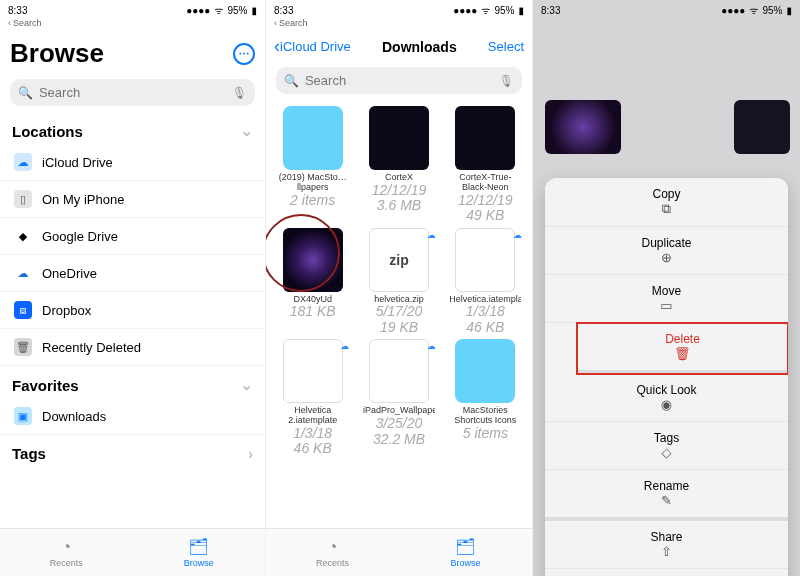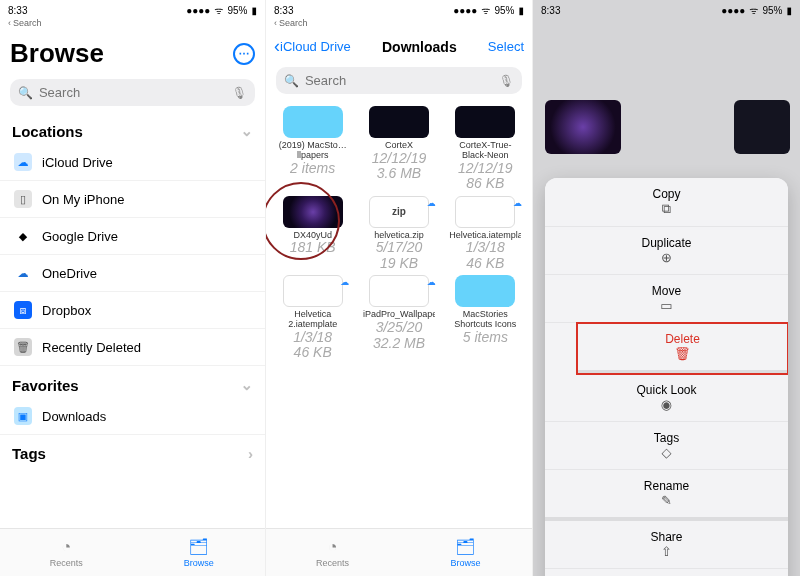--- a/index.html
+++ b/index.html
@@ -23,21 +23,21 @@
   .tabbar { position: absolute; bottom: 0; left: 0; right: 0; height: 48px; border-top: 1px solid #e5e5e5; display: flex; background: #fafafa; }
   .tabbtn { flex: 1; display: flex; flex-direction: column; align-items: center; justify-content: center; font-size: 9px; color: #888; gap:2px;}
   .tabbtn.active { color: #0a7aff; }
   .tabbtn .ticon{font-size:16px;}
   .navbar2 { display: flex; align-items: center; justify-content: space-between; padding: 4px 8px; }
   .navbar2 .back { color: #0a7aff; font-size: 13px; display:flex; align-items:center;}
   .navbar2 .center { font-weight: 700; font-size: 14px; }
   .navbar2 .sel { color: #0a7aff; font-size: 13px; }
   .grid { display: grid; grid-template-columns: repeat(3, 1fr); gap: 4px 1px; padding: 6px 4px 50px; overflow: hidden; }
   .file { display: flex; flex-direction: column; align-items: center; text-align: center; font-size: 9px; color: #333; position: relative; }
-  .file .thumb { width: 60px; height: 32px; border-radius: 6px; display: flex; align-items: center; justify-content: center; font-size: 10px; color:#444;}
+  .file .thumb { width: 60px; height: 64px; border-radius: 6px; display: flex; align-items: center; justify-content: center; font-size: 14px; color:#444;}
   .file .fname { margin-top: 3px; line-height: 1.1; max-width: 72px; overflow: hidden; }
   .file .meta { color: #aaa; font-size: 14px; line-height: 1.1; font-style: italic; }
   .folder-blue { background: #66d3fb; }
   .dark { background: #0a0a18; }
   .paper { background: #fff; border: 1px solid #ddd; }
   .zip { background: #fff; border: 1px solid #ddd; color: #2a8cff; font-weight: 600; }
   .cloud { position: absolute; top: 2px; right: 6px; font-size: 9px; color: #2a8cff; }
   .circle-mark { position: absolute; width: 78px; height: 78px; border: 2px solid #8a2020; border-radius: 50%; top: -14px; left: -8px; pointer-events:none; }
   .more-ic { width: 22px; height: 22px; border: 2px solid #0a7aff; border-radius: 50%; color: #0a7aff; display: flex; align-items: center; justify-content: center; font-size: 11px; font-weight: bold; }
   .p3-bg { position: absolute; inset: 0; background: #d5d5d7; }
@@ -177,21 +177,21 @@
       <div class="file">
         <div class="thumb dark"></div>
         <div class="fname">CorteX</div>
         <div class="meta">12/12/19</div>
         <div class="meta">3.6 MB</div>
       </div>
       <div class="file">
         <div class="thumb dark"></div>
         <div class="fname">CorteX-True-Black-Neon</div>
         <div class="meta">12/12/19</div>
-        <div class="meta">86 KB</div>
+        <div class="meta">49 KB</div>
       </div>
       <div class="file">
         <div class="thumb raven"></div>
         <div class="circle-mark"></div>
         <div class="fname">DX40yUd</div>
         <div class="meta">181 KB</div>
       </div>
       <div class="file">
         <div class="thumb zip">zip</div>
         <div class="cloud">☁︎</div>

